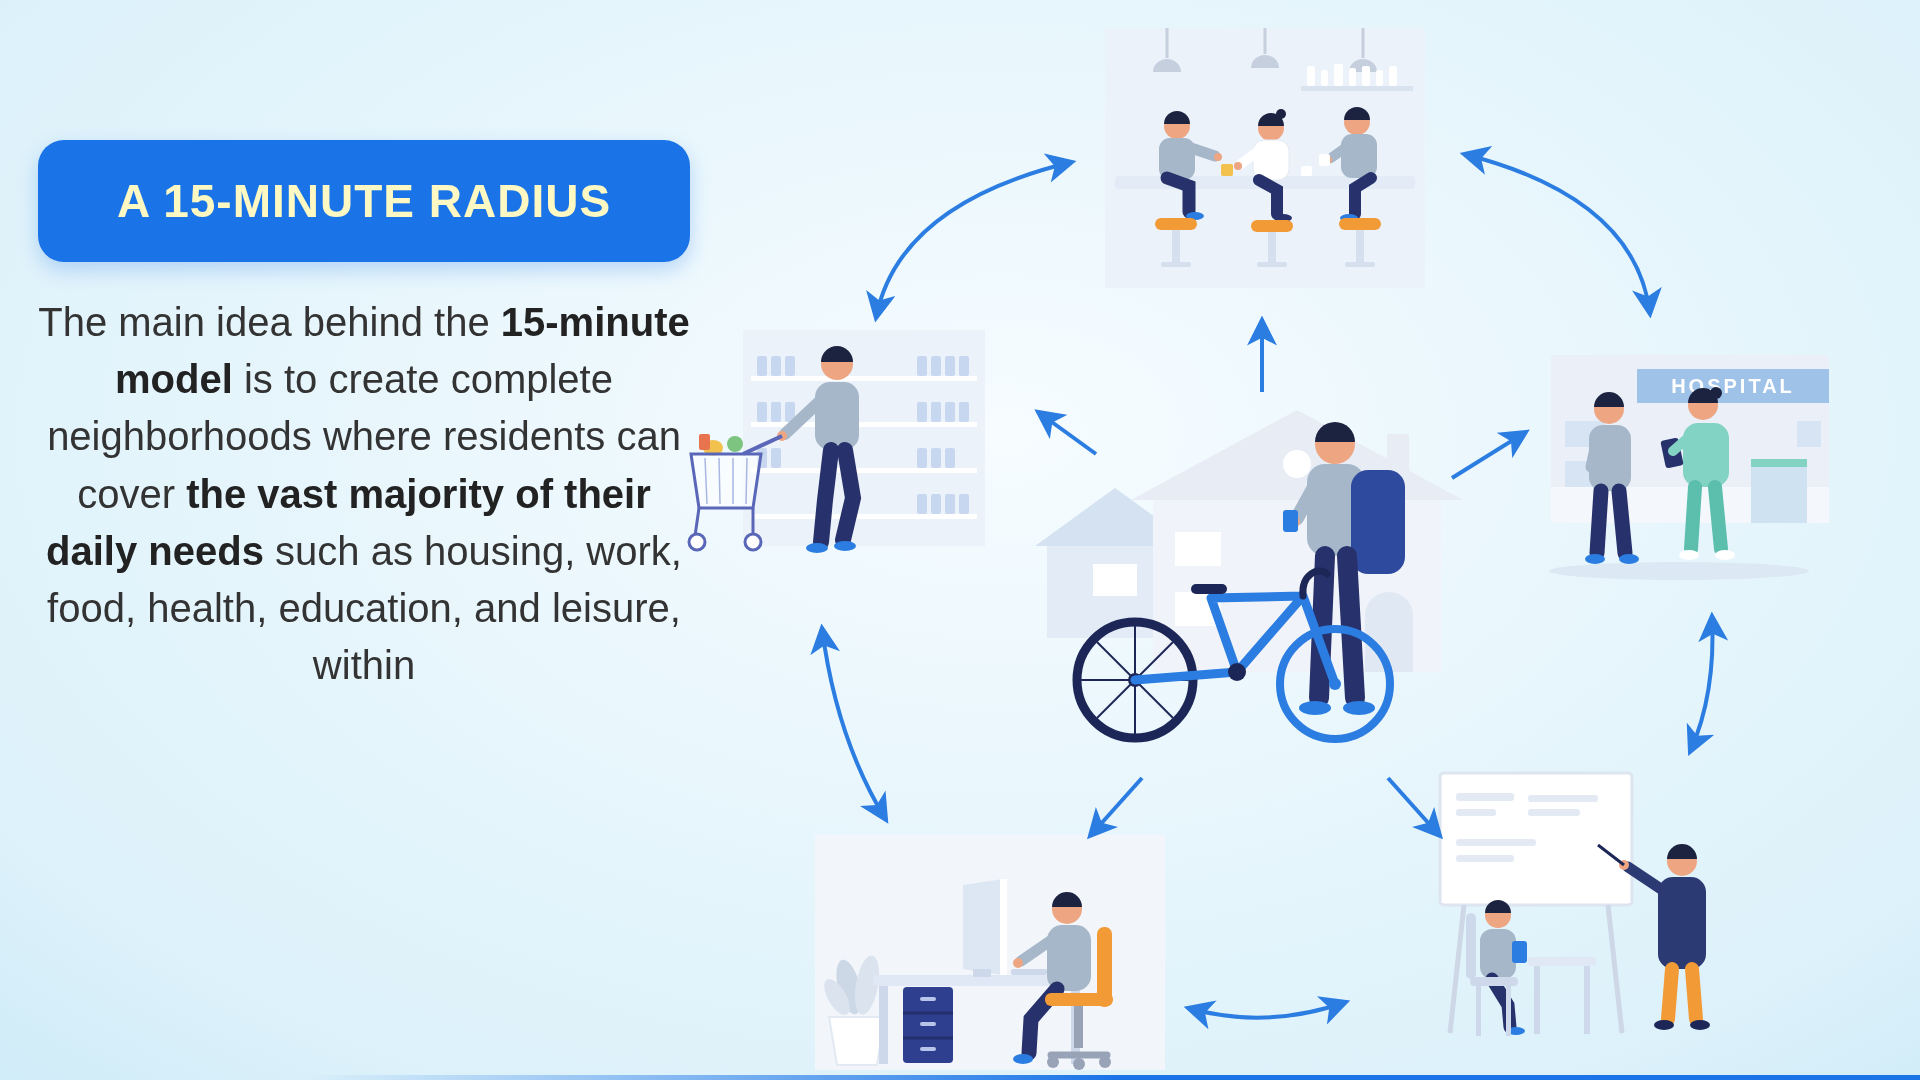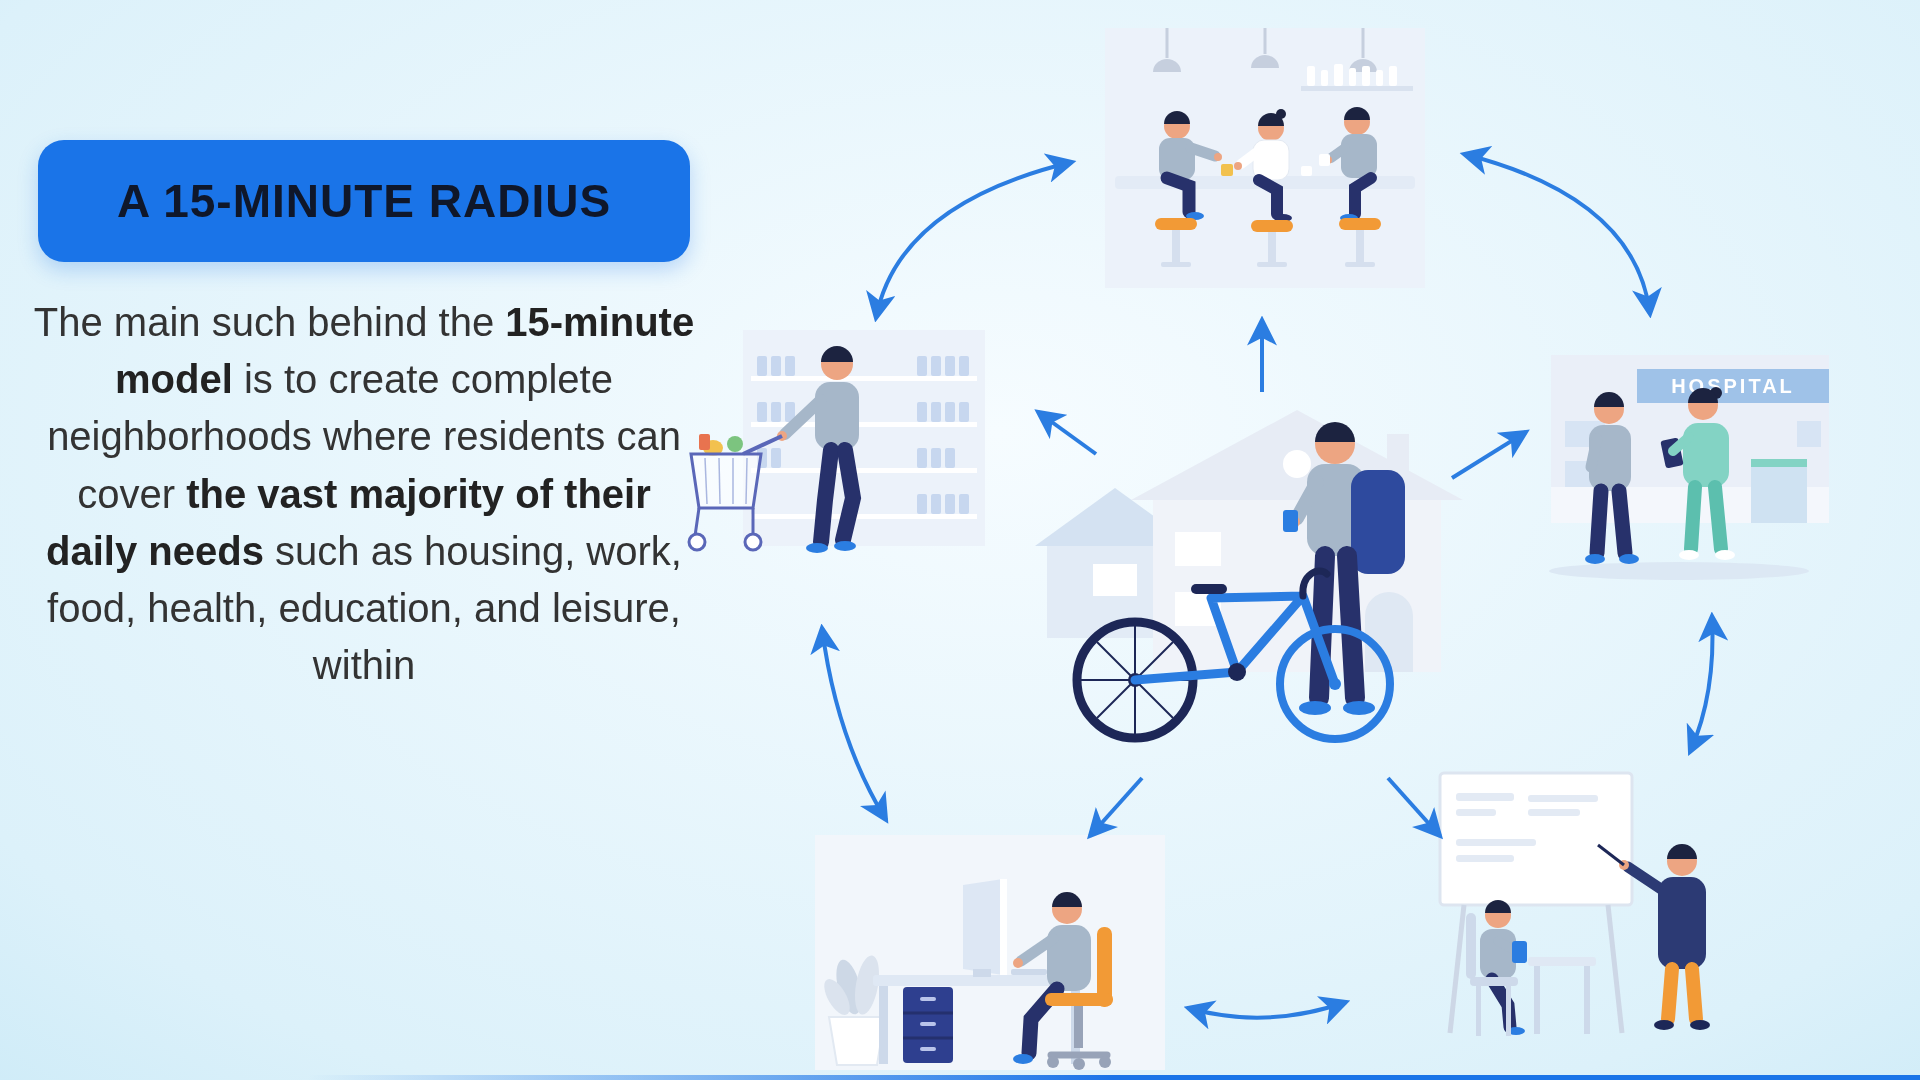--- a/index.html
+++ b/index.html
@@ -11,21 +11,21 @@
   .canvas{
     position:relative; width:1920px; height:1080px; overflow:hidden;
     background: radial-gradient(120% 130% at 52% 40%, var(--bg-center) 0%, var(--bg-mid) 52%, var(--bg-edge) 100%);
   }
   .badge{
     position:absolute; left:38px; top:140px; width:652px; height:122px;
     background:var(--accent-blue); border-radius:26px;
     display:flex; align-items:center; justify-content:center;
     box-shadow:0 8px 20px rgba(26,116,232,.25);
   }
-  .badge span{ color:#0f172a; font-size:46px; font-weight:700; letter-spacing:1px; }
+  .badge span{ color:#fef9c3; font-size:46px; font-weight:700; letter-spacing:1px; }
   .intro{
     position:absolute; left:28px; top:294px; width:672px;
     text-align:center; font-size:40px; line-height:1.43; color:var(--text-dark);
   }
   .intro .b{ font-weight:700; color:#222222; }
   .scene{ position:absolute; }
   .scene svg{ width:100%; height:100%; display:block; }
   .scene-cafe      { left:1105px; top:28px;  width:320px; height:260px; }
   .scene-grocery   { left:655px;  top:330px; width:330px; height:262px; }
   .scene-hospital  { left:1499px; top:345px; width:330px; height:250px; }
@@ -42,21 +42,21 @@
 </style>
 </head>
 <body>
 
 <div class="canvas">
 
   <div class="badge">
     <span>A 15-MINUTE RADIUS</span>
   </div>
 
-  <p class="intro"><span>The main such behind the </span><span class="b">15-minute model</span><span> is to create complete neighborhoods where residents can cover </span><span class="b">the vast majority of their daily needs</span><span> such as housing, work, food, health, education, and leisure, within</span></p>
+  <p class="intro"><span>The main idea behind the </span><span class="b">15-minute model</span><span> is to create complete neighborhoods where residents can cover </span><span class="b">the vast majority of their daily needs</span><span> such as housing, work, food, health, education, and leisure, within</span></p>
 
   <div class="scene scene-cafe">
     <svg viewBox="0 0 320 260">
       <rect width="320" height="260" fill="#ecf2fa"></rect>
       <g>
         <g stroke="#c6cfde" stroke-width="3">
           <line x1="62" y1="0" x2="62" y2="30"></line>
             <line x1="160" y1="0" x2="160" y2="26"></line>
             <line x1="258" y1="0" x2="258" y2="30"></line>
         </g>

